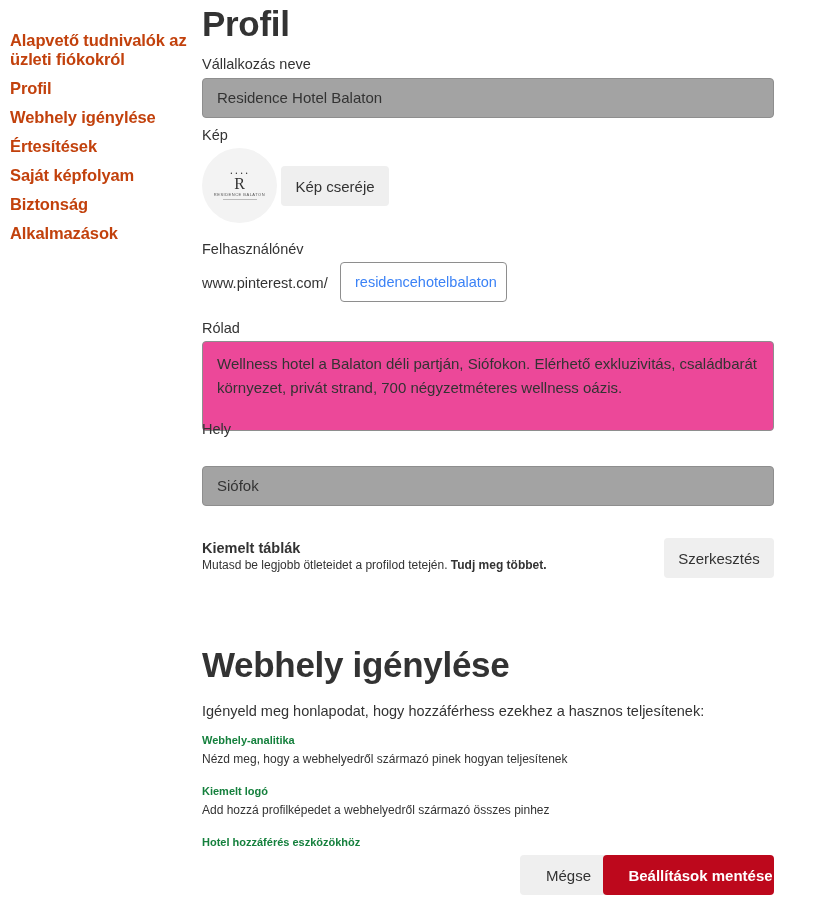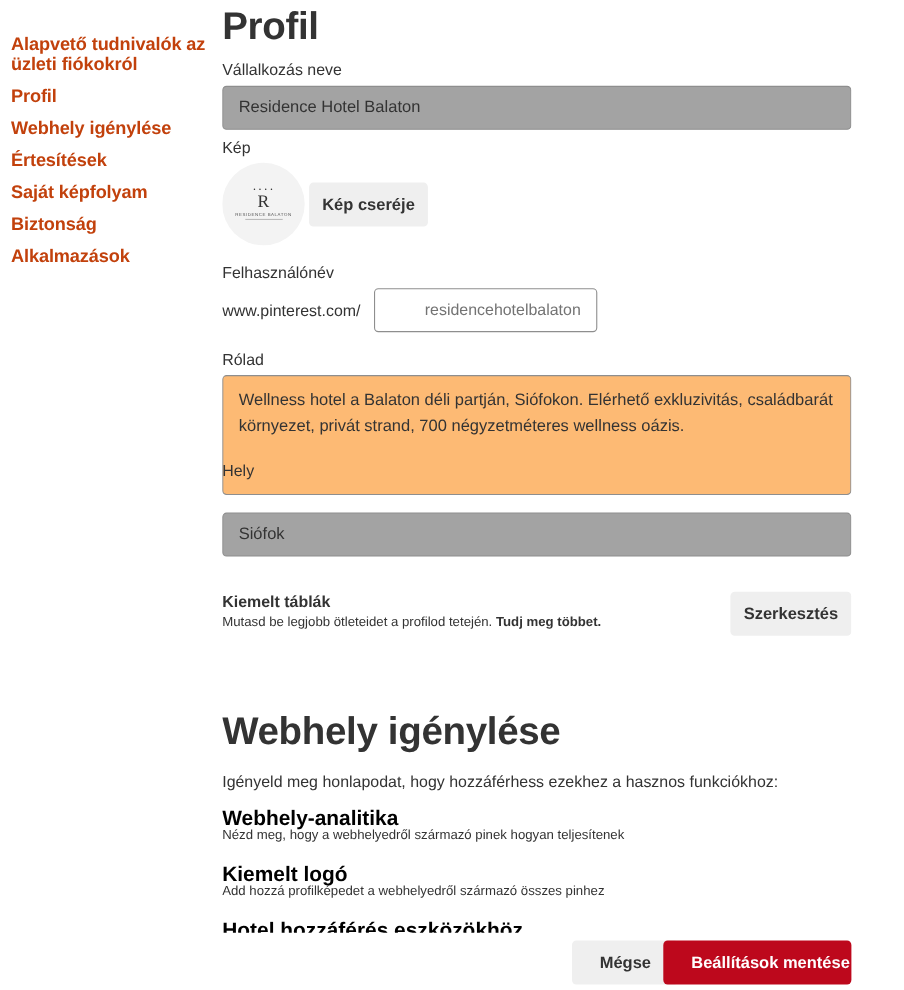--- a/index.html
+++ b/index.html
@@ -7,41 +7,41 @@
   body { font-family: "Liberation Sans", "DejaVu Sans", sans-serif; color: #333333; position: relative; }
 
   .sidebar { position: absolute; left: 10px; top: 31px; width: 185px; }
   .sidebar-item { display: block; font-weight: bold; font-size: 16.5px; color: #c2410c; line-height: 19px; margin-bottom: 10px; cursor: pointer; letter-spacing: -0.1px; }
 
   .main { position: absolute; left: 202px; top: 0; width: 572px; height: 848px; overflow: hidden; }
 
   .page-title { font-size: 35px; font-weight: bold; color: #333; position: absolute; top: 4px; left: 0; letter-spacing: -0.3px; }
   .field-label { position: absolute; font-size: 14.5px; color: #333; left: 0; }
   .text-input { position: absolute; left: 0; width: 572px; height: 40px; border: 1px solid #8e8e8e; border-radius: 4px; padding: 0 14px; font-size: 15px; color: #333; font-family: "Liberation Sans", "DejaVu Sans", sans-serif; line-height: 38px; background: #a3a3a3; }
-  .textarea { position: absolute; left: 0; width: 572px; height: 109px; border: 1px solid #8e8e8e; border-radius: 4px; padding: 10px 14px; font-size: 15px; color: #333; line-height: 24px; background: #fdba74; }
+  .textarea { position: absolute; left: 0; width: 572px; height: 90px; border: 1px solid #8e8e8e; border-radius: 4px; padding: 10px 14px; font-size: 15px; color: #333; line-height: 24px; background: #ec4899; }
 
   .avatar { position: absolute; left: 0; top: 148px; width: 75px; height: 75px; border-radius: 50%; background: #f3f3f3; display: flex; flex-direction: column; align-items: center; justify-content: center; }
   .avatar .crown { font-size: 5px; letter-spacing: 1px; color: #333; line-height: 5px; }
   .avatar .r { font-family: "Liberation Serif", "DejaVu Serif", serif; font-size: 16px; color: #333; line-height: 16px; }
   .avatar .brand { font-size: 4px; color: #555; letter-spacing: 0.5px; line-height: 6px; }
   .avatar .sub { width: 34px; height: 1px; background: #bbb; margin-top: 1px; }
 
-  .btn-gray { position: absolute; background: #efefef; border-radius: 4px; font-weight: bold; color: #333; font-size: 15px; display: flex; align-items: center; justify-content: center; cursor: pointer; }
+  .btn-gray { position: absolute; background: #efefef; border-radius: 4px; font-weight: normal; color: #333; font-size: 15px; display: flex; align-items: center; justify-content: center; cursor: pointer; }
   .btn-red { position: absolute; background: #bd081c; border-radius: 4px; font-weight: bold; color: #fff; font-size: 15px; display: flex; align-items: center; justify-content: center; cursor: pointer; padding-left: 24px; }
 
   .url-prefix { position: absolute; left: 0; top: 275px; font-size: 14.5px; color: #333; }
-  .username-input { position: absolute; left: 138px; top: 262px; width: 203px; height: 40px; border: 1px solid #8e8e8e; border-radius: 4px; padding: 0 14px; font-size: 14.5px; color: #737373; line-height: 38px; text-align: right; }
+  .username-input { position: absolute; left: 138px; top: 262px; width: 167px; height: 40px; border: 1px solid #8e8e8e; border-radius: 4px; padding: 0 14px; font-size: 14.5px; color: #3b82f6; line-height: 38px; text-align: right; }
 
   .featured-title { position: absolute; left: 0; top: 540px; font-size: 14.5px; font-weight: bold; color: #333; }
   .featured-desc { position: absolute; left: 0; top: 558px; font-size: 12px; color: #333; }
   .featured-desc b { font-weight: bold; }
 
   .section-title { position: absolute; left: 0; top: 645px; font-size: 35px; font-weight: bold; color: #333; letter-spacing: -0.3px; }
   .section-intro { position: absolute; left: 0; top: 703px; font-size: 14.5px; color: #333; }
-  .feature-title { position: absolute; left: 0; font-size: 19px; font-weight: bold; color: #000000; }
+  .feature-title { position: absolute; left: 0; font-size: 11px; font-weight: bold; color: #15803d; }
   .feature-desc { position: absolute; left: 0; font-size: 12px; color: #333; }
 </style>
 </head>
 <body>
 
 <nav class="sidebar">
   <a class="sidebar-item">Alapvető tudnivalók az üzleti fiókokról</a>
   <a class="sidebar-item">Profil</a>
   <a class="sidebar-item">Webhely igénylése</a>
   <a class="sidebar-item">Értesítések</a>
@@ -73,21 +73,21 @@
   <div class="textarea" style="top:341px;">Wellness hotel a Balaton déli partján, Siófokon. Elérhető exkluzivitás, családbarát környezet, privát strand, 700 négyzetméteres wellness oázis.</div>
 
   <label class="field-label" style="top:421px;">Hely</label>
   <div class="text-input" style="top:466px;">Siófok</div>
 
   <div class="featured-title">Kiemelt táblák</div>
   <div class="featured-desc"><span>Mutasd be legjobb ötleteidet a profilod tetején. </span><b>Tudj meg többet.</b></div>
   <div class="btn-gray" style="left:462px; top:538px; width:110px; height:40px;">Szerkesztés</div>
 
   <h2 class="section-title">Webhely igénylése</h2>
-  <div class="section-intro">Igényeld meg honlapodat, hogy hozzáférhess ezekhez a hasznos funkciókhoz:</div>
+  <div class="section-intro">Igényeld meg honlapodat, hogy hozzáférhess ezekhez a hasznos teljesítenek:</div>
 
   <div class="feature-title" style="top:734px;">Webhely-analitika</div>
   <div class="feature-desc" style="top:752px;">Nézd meg, hogy a webhelyedről származó pinek hogyan teljesítenek</div>
 
   <div class="feature-title" style="top:785px;">Kiemelt logó</div>
   <div class="feature-desc" style="top:803px;">Add hozzá profilképedet a webhelyedről származó összes pinhez</div>
 
   <div class="feature-title" style="top:836px;">Hotel hozzáférés eszközökhöz</div>
 </main>
 

